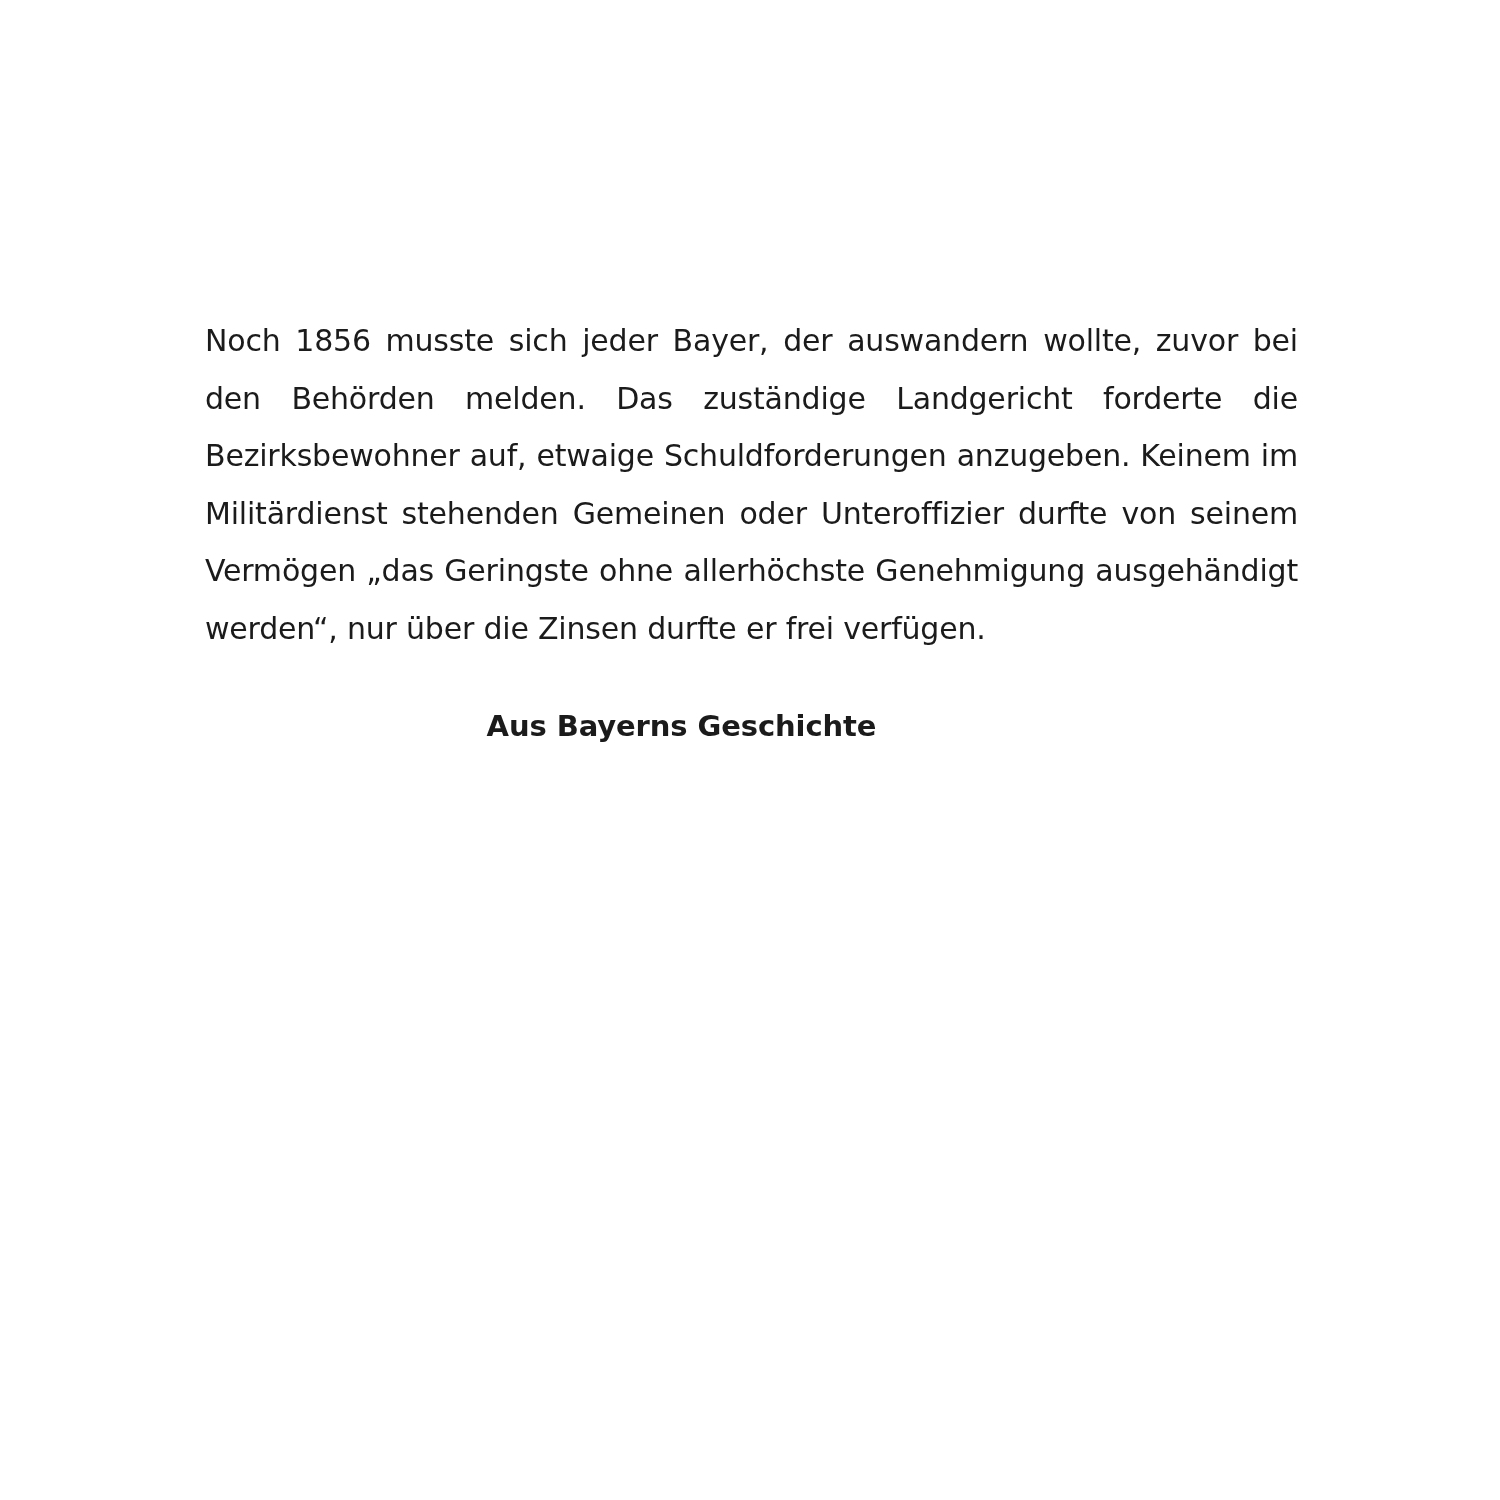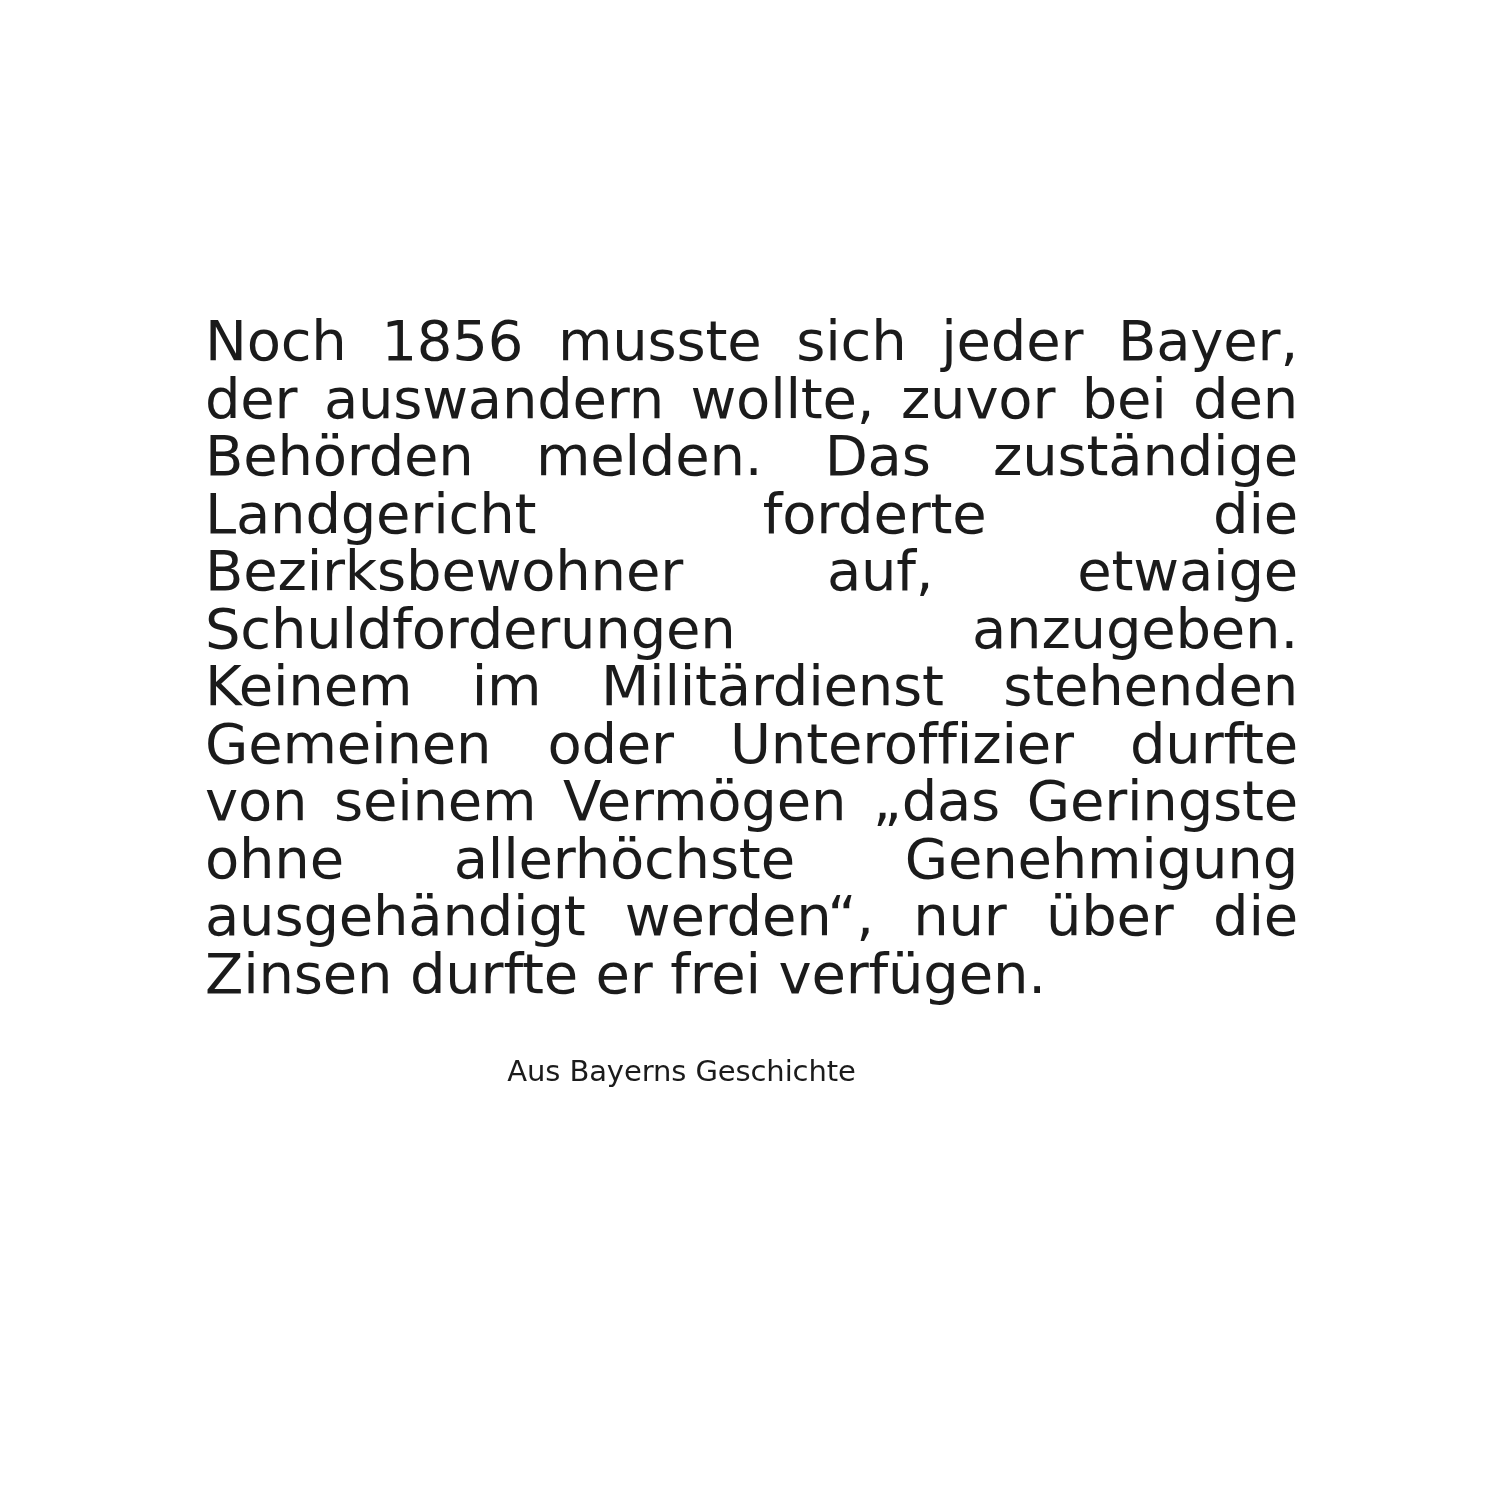--- a/index.html
+++ b/index.html
@@ -27,38 +27,38 @@
 
   .epigraph-block {
     position: absolute;
     left: 205px;
     top: 312px;
     width: 1093px;
   }
 
   .epigraph-text {
     font-family: "DejaVu Sans", sans-serif;
-    font-size: 56px;
+    font-size: 30px;
     line-height: 57.5px;
     font-weight: 400;
     color: #1b1b1b;
     text-align: justify;
     text-justify: inter-word;
     letter-spacing: -0.2px;
     hyphens: manual;
     margin: 0;
   }
 
   .epigraph-source {
     margin-top: 50px;
     text-align: center;
     font-family: "DejaVu Sans", sans-serif;
     font-size: 29px;
     line-height: 38px;
-    font-weight: 400;
+    font-weight: 700;
     color: #1b1b1b;
     letter-spacing: -0.1px;
     
     padding-right: 140px;
   }
 </style>
 </head>
 <body>
 
 <div class="page">

